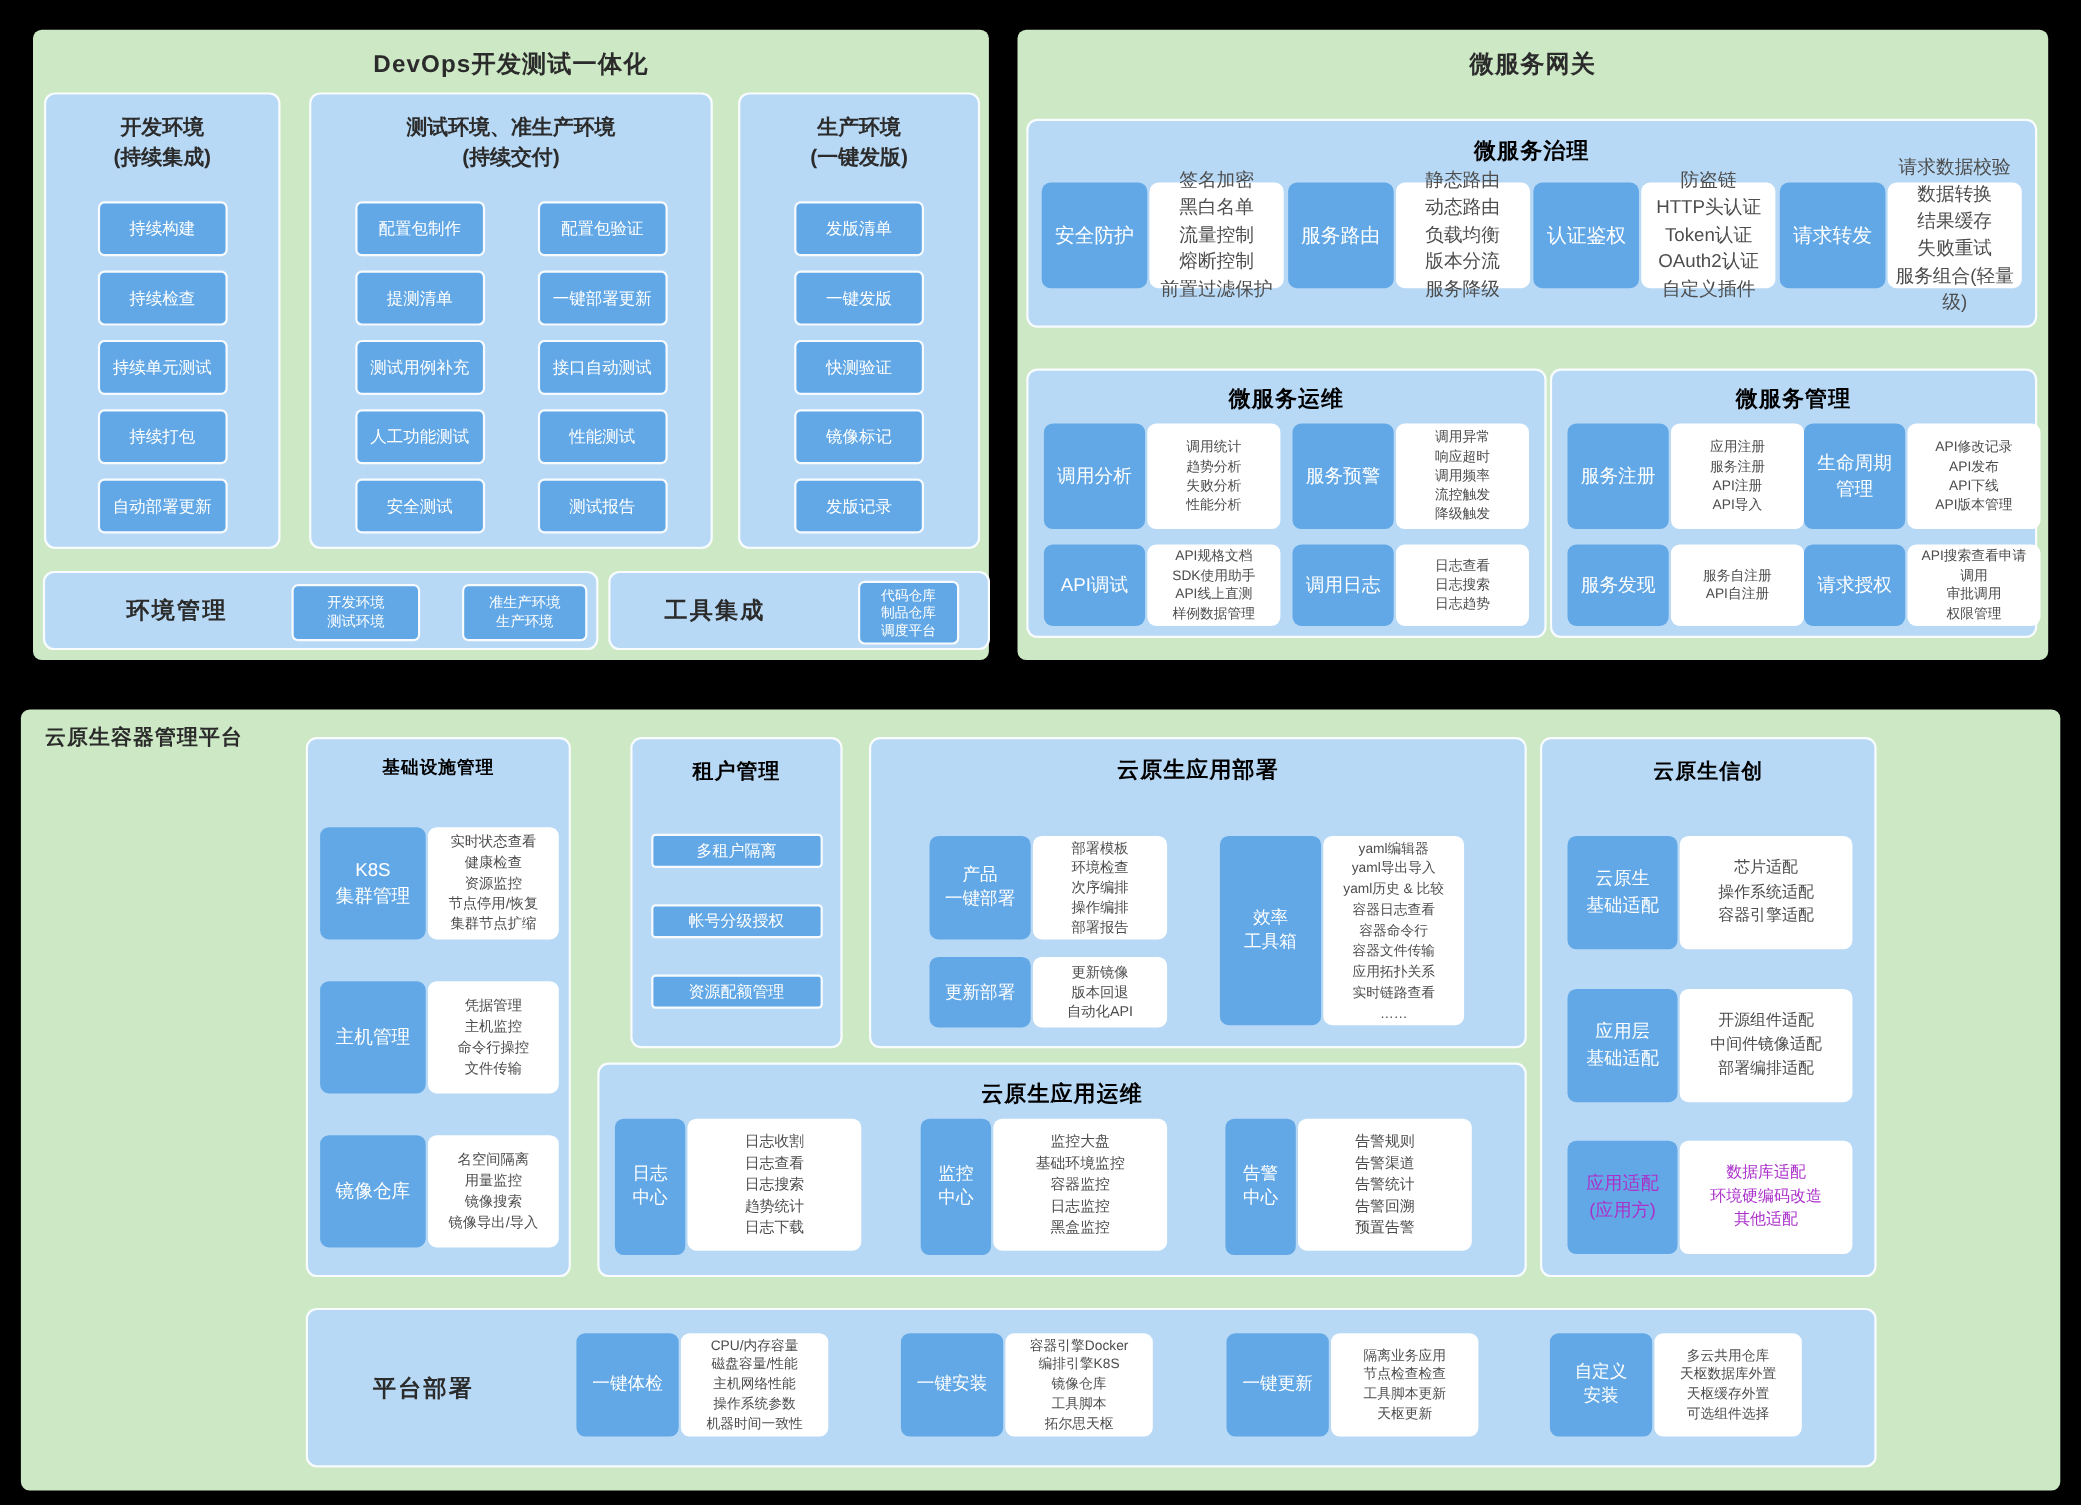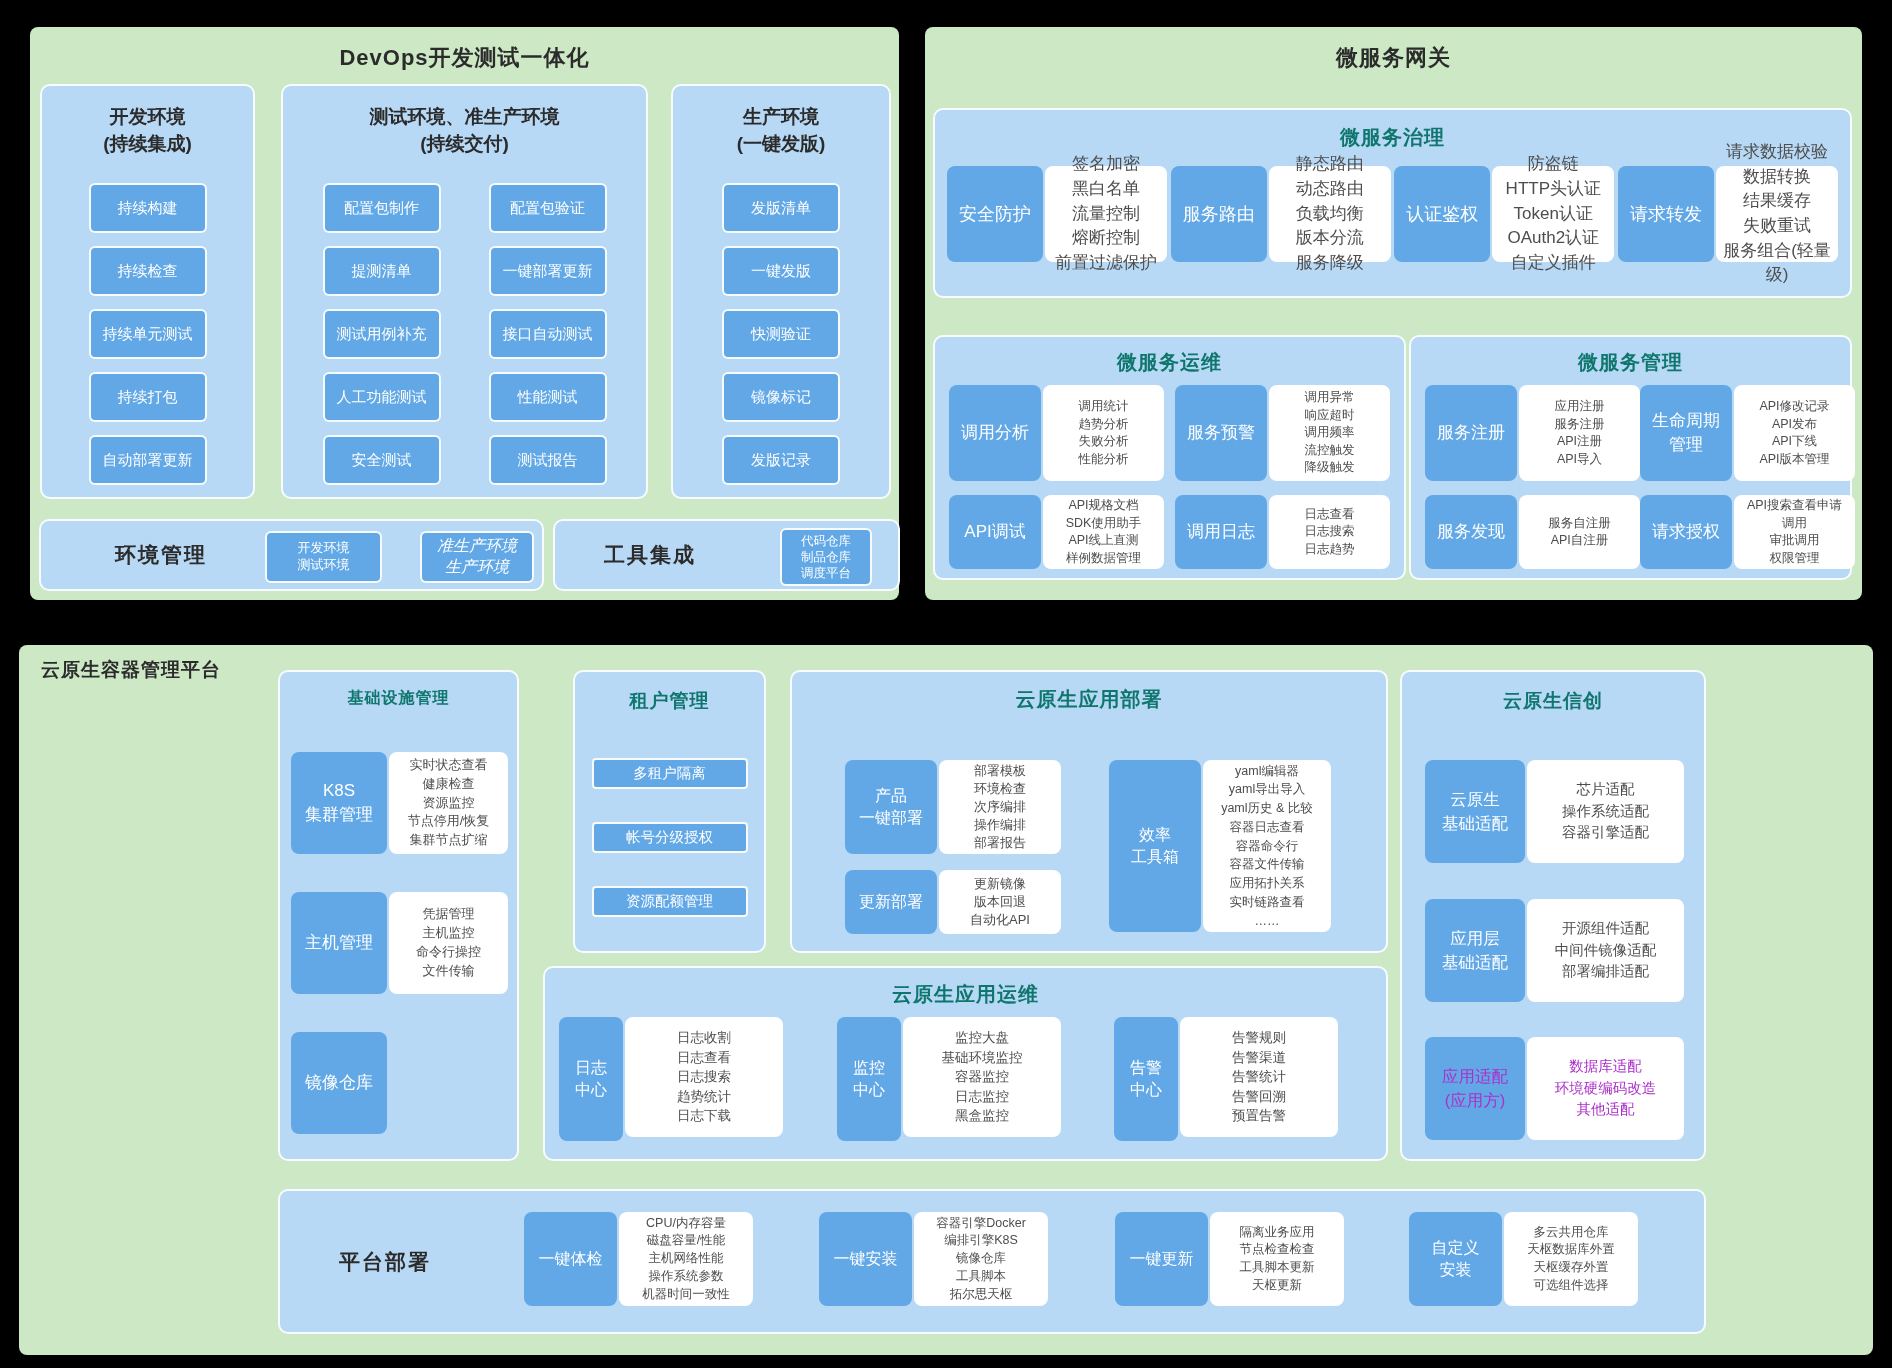--- a/index.html
+++ b/index.html
@@ -3,21 +3,21 @@
 <meta charset="utf-8">
 <style>
   * { margin:0; padding:0; box-sizing:border-box; }
   html,body { background:#000; font-family:"Liberation Sans","DejaVu Sans",sans-serif; }
   #root { position:relative; width:1892px; height:1368px; background:#000; overflow:hidden; }
 
   .panel { position:absolute; background:#cde8c5; border-radius:8px; }
   .ptitle { position:absolute; top:16px; left:0; right:0; text-align:center;
             font-size:22px; font-weight:bold; color:#2b2b2b; letter-spacing:1px; }
   .sect { position:absolute; background:#b8d9f5; border:2px solid rgba(255,255,255,.9); border-radius:10px; }
-  .stitle { text-align:center; font-size:20px; font-weight:bold; color:#0f766e; letter-spacing:1px; }
+  .stitle { text-align:center; font-size:20px; font-weight:bold; color:#000000; letter-spacing:1px; }
 
   .btn { background:#62a8e6; border:2px solid rgba(255,255,255,.95); border-radius:6px; color:#fff;
          display:flex; align-items:center; justify-content:center; text-align:center; white-space:pre-line; }
 
   .group { display:flex; gap:2px; align-items:stretch; }
   .group.abs { position:absolute; }
   .gblue { background:#62a8e6; border-radius:8px; color:#fff; display:flex; align-items:center;
            justify-content:center; text-align:center; white-space:pre-line; }
   .gwhite { background:#fff; border-radius:8px; color:#4d4d4d; display:flex; align-items:center;
             justify-content:center; text-align:center; white-space:pre-line; padding:4px 6px; }
@@ -36,21 +36,21 @@
   .vbtns { margin-top:26px; display:flex; flex-direction:column; gap:13px; }
   .gridbtns { margin-top:26px; display:grid; grid-template-columns:118px 118px; column-gap:48px; row-gap:13px; }
   .btn.std { width:118px; height:50px; font-size:15px; }
   #env-box  { left:9px;   top:492px; width:505px; height:72px; }
   #tools-box{ left:523px; top:492px; width:347px; height:72px; }
   .blabel { position:absolute; top:0; bottom:0; display:flex; align-items:center; justify-content:center;
             font-size:21px; font-weight:bold; color:#2b2b2b; letter-spacing:2px; white-space:pre-line; }
   #env-box .blabel { left:0; width:240px; }
   #tools-box .blabel { left:0; width:190px; }
   #env-btn-0 { position:absolute; left:224px; top:10px; width:117px; height:52px; font-size:13px; line-height:1.3; }
-  #env-btn-1 { position:absolute; left:379px; top:10px; width:114px; height:52px; font-size:16px; line-height:1.3;font-style:italic; }
+  #env-btn-1 { position:absolute; left:379px; top:10px; width:114px; height:52px; font-size:13px; line-height:1.3; }
   #tools-btn { position:absolute; left:225px; top:7px;  width:92px;  height:58px; font-size:12.5px; line-height:1.3; }
 
   
   #gateway { left:925px; top:27px; width:937px; height:573px; }
   #gov { left:8px; top:81px; width:919px; height:190px; }
   #gov .stitle { margin-top:14px; }
   #gov .grow { position:absolute; top:56px; left:12px; right:12px; display:flex; justify-content:space-between; }
   #gov .gblue  { width:96px;  height:96px; font-size:18px; }
   #gov .gwhite { width:122px; height:96px; font-size:17px; line-height:1.45; }
   .ms { }
@@ -306,20 +306,24 @@
       </div>
       <div class="group abs" id="infra-g1">
         <div class="gblue">主机管理</div>
         <div class="gwhite">凭据管理
 主机监控
 命令行操控
 文件传输</div>
       </div>
       <div class="group abs" id="infra-g2">
         <div class="gblue">镜像仓库</div>
+        <div class="gwhite">名空间隔离
+用量监控
+镜像搜索
+镜像导出/导入</div>
       </div>
     </div>
 
     <div class="sect" id="tenant">
       <div class="stitle">租户管理</div>
       <div class="tbtns">
         <div class="btn pill">多租户隔离</div>
         <div class="btn pill">帐号分级授权</div>
         <div class="btn pill">资源配额管理</div>
       </div>

